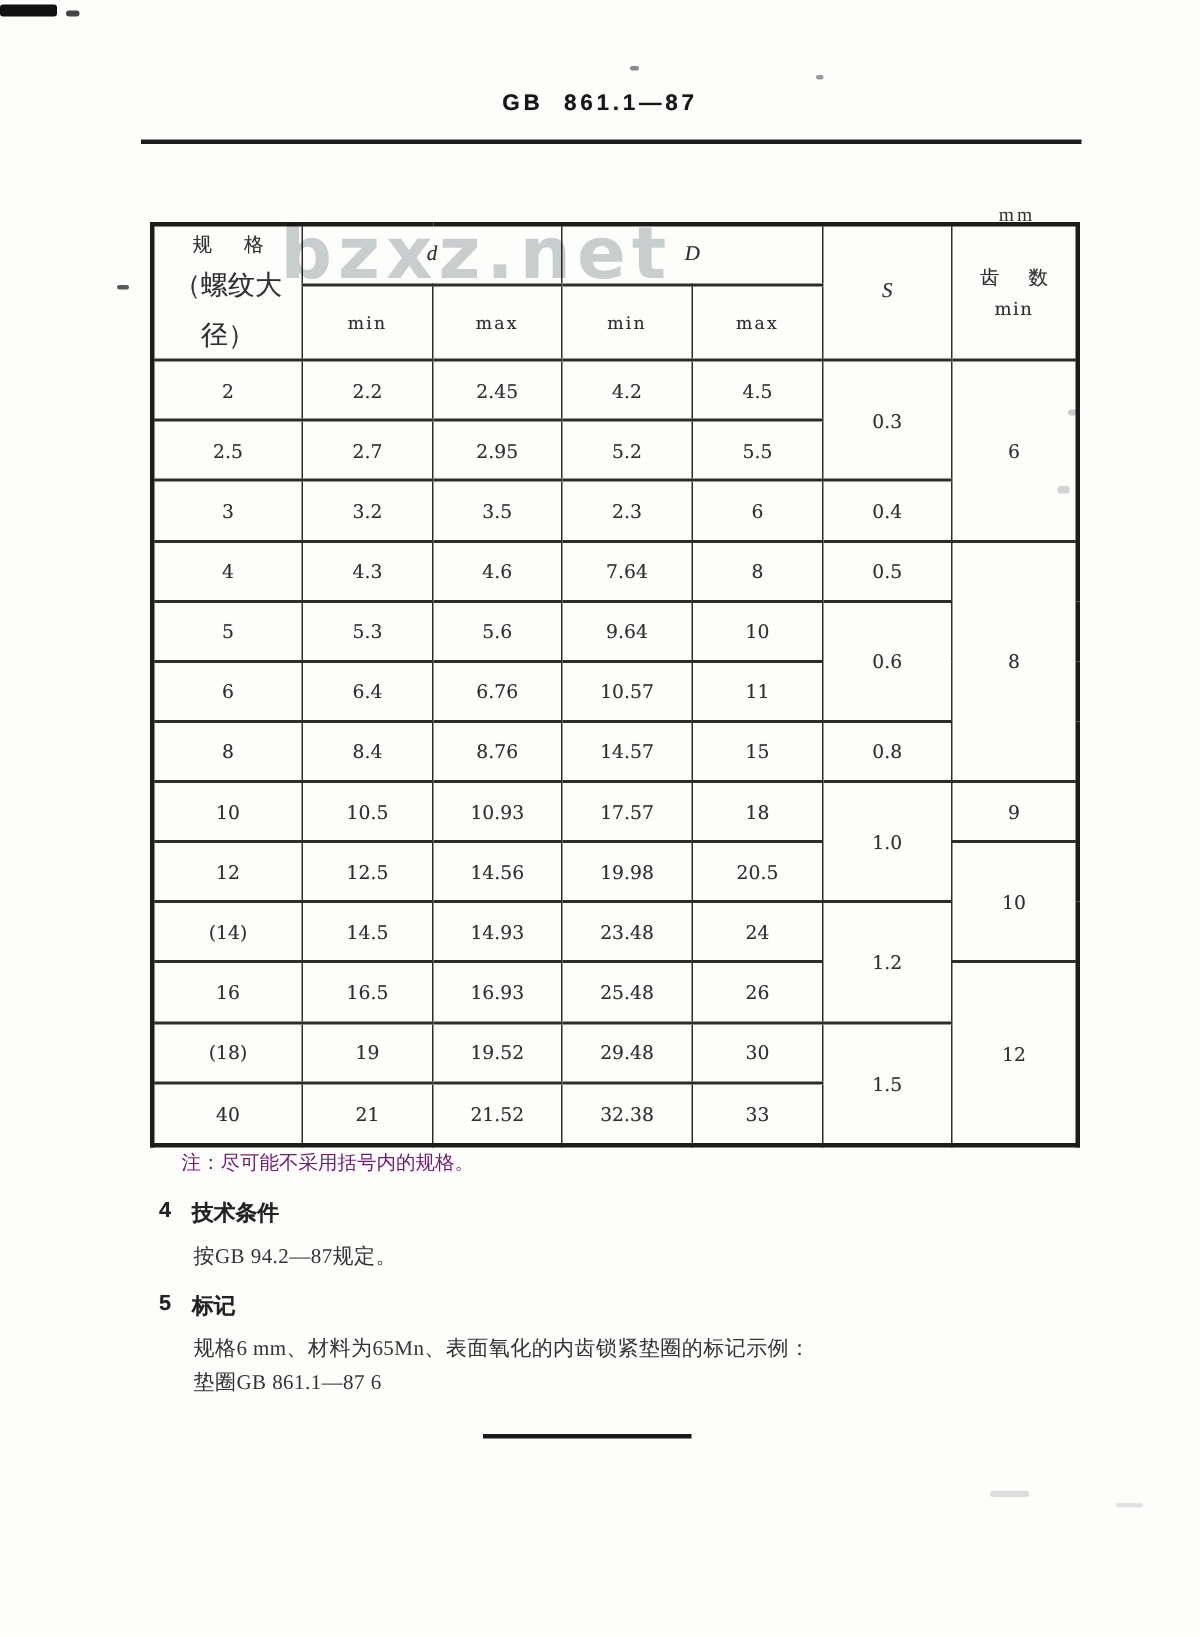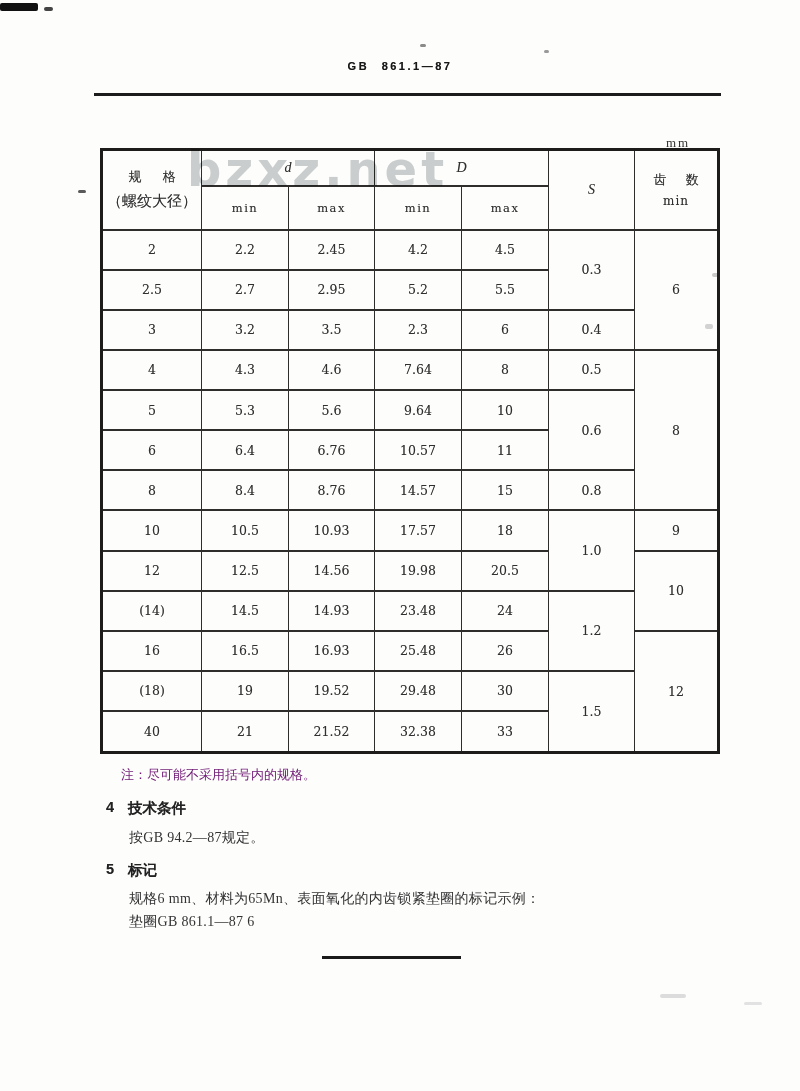--- a/index.html
+++ b/index.html
@@ -8,21 +8,21 @@
     background:#fdfdfc;
     font-family:"Liberation Serif",serif;
     color:#2b2b2b;
   }
   .abs{position:absolute;}
 
   
   .doc-title{
     top:60px;left:0;width:800px;text-align:center;
     font-family:"Liberation Sans",sans-serif;
-    font-size:11px;font-weight:bold;letter-spacing:2.5px;word-spacing:7px;
+    font-size:15px;font-weight:bold;letter-spacing:2.5px;word-spacing:7px;
     color:#171717;text-shadow:0 0 0.6px rgba(0,0,0,.5);
   }
   .title-rule{top:93px;left:94px;width:627px;height:3px;background:#1c1c1c;}
   .unit-label{top:119px;left:648px;width:60px;text-align:center;
     font-size:13px;letter-spacing:2px;color:#333;margin-top:16px;}
 
   
   .table-wrap{top:148px;left:100px;width:617px;height:486px;}
   table.spec{
     border-collapse:collapse;table-layout:fixed;width:617px;height:606px;
@@ -33,21 +33,21 @@
     border-style:solid;border-color:#2e2d2b;
     border-width:2px 1.4px;
     text-align:center;vertical-align:middle;
     padding:0;font-weight:normal;
   }
   table.spec{border:3px solid #1d1c1a;}
   thead tr.h1{height:36px;}
   thead tr.h2{height:44px;}
   .hd-spec{font-size:13px;line-height:1.8;}
   .hd-spec .l1{letter-spacing:9px;text-indent:9px;display:block;}
-  .hd-spec .l2{font-size:15px;display:block;}
+  .hd-spec .l2{font-size:18px;display:block;}
   .hd-dia{font-style:italic;font-size:14px;font-family:"Liberation Serif",serif;}
   .hd-mm{font-size:11.5px;letter-spacing:1.5px;font-family:"DejaVu Serif",serif;}
   .hd-s{font-style:italic;font-size:14px;}
   .hd-teeth{font-size:13px;line-height:1.7;}
   .hd-teeth .l1{letter-spacing:8px;text-indent:8px;display:block;}
   .hd-teeth .l2{font-size:12px;letter-spacing:1px;display:block;font-family:"DejaVu Serif",serif;}
   tbody td{font-family:"DejaVu Serif",serif;font-size:12.5px;}
 
   
   .watermark{

